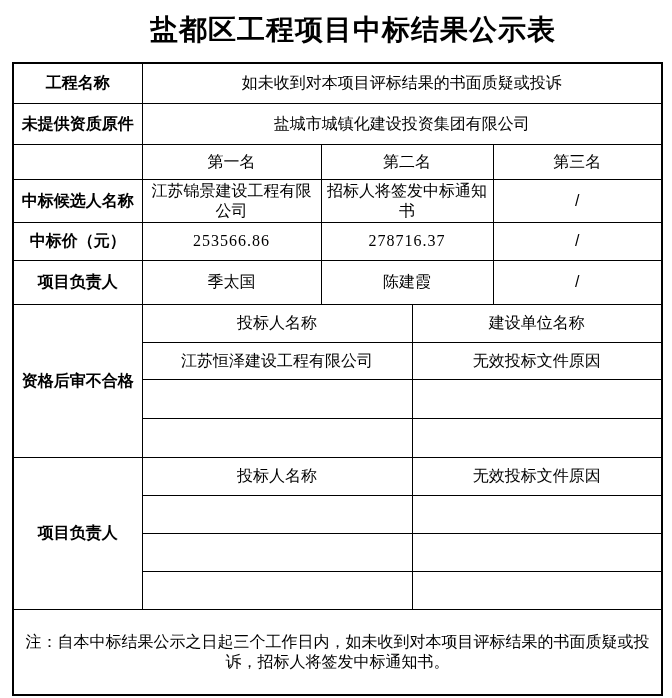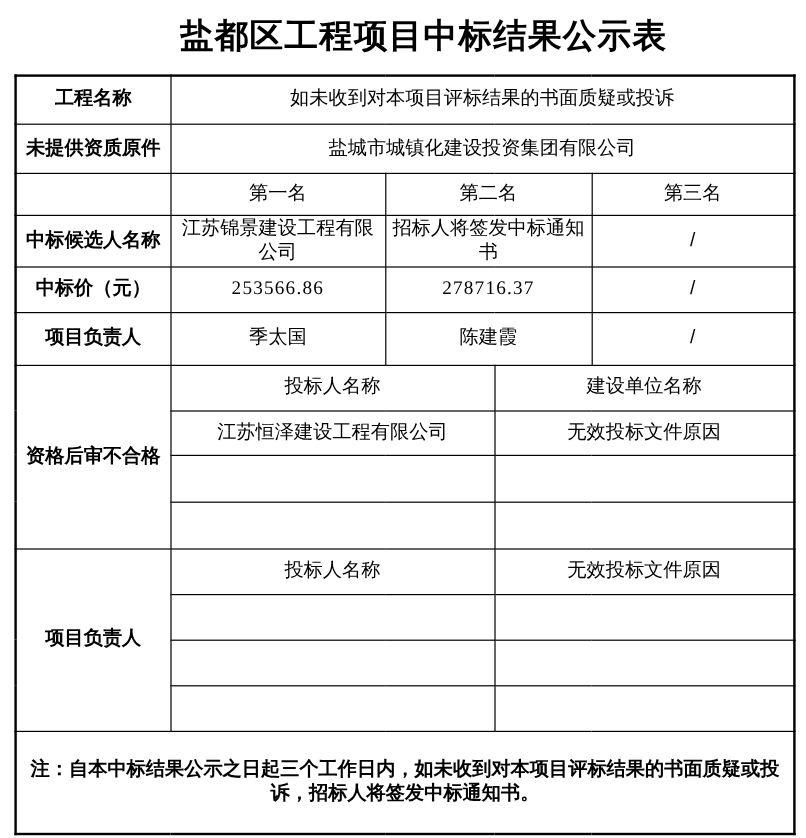--- a/index.html
+++ b/index.html
@@ -61,21 +61,21 @@
     font-family: Liberation Serif, serif;
     font-size: 14px;
     letter-spacing: 1px;
   }
   td.slash {
     font-size: 15px;
   }
   td.note-cell {
     text-align: center;
     vertical-align: top;
-    font-weight: bold;
+    font-weight: normal;
     font-size: 14px;
     line-height: 1.55;
     padding: 5px 10px 4px 10px;
     word-break: break-all;
     margin-top: 18px;
   }
 </style>
 </head>
 <body>
 

